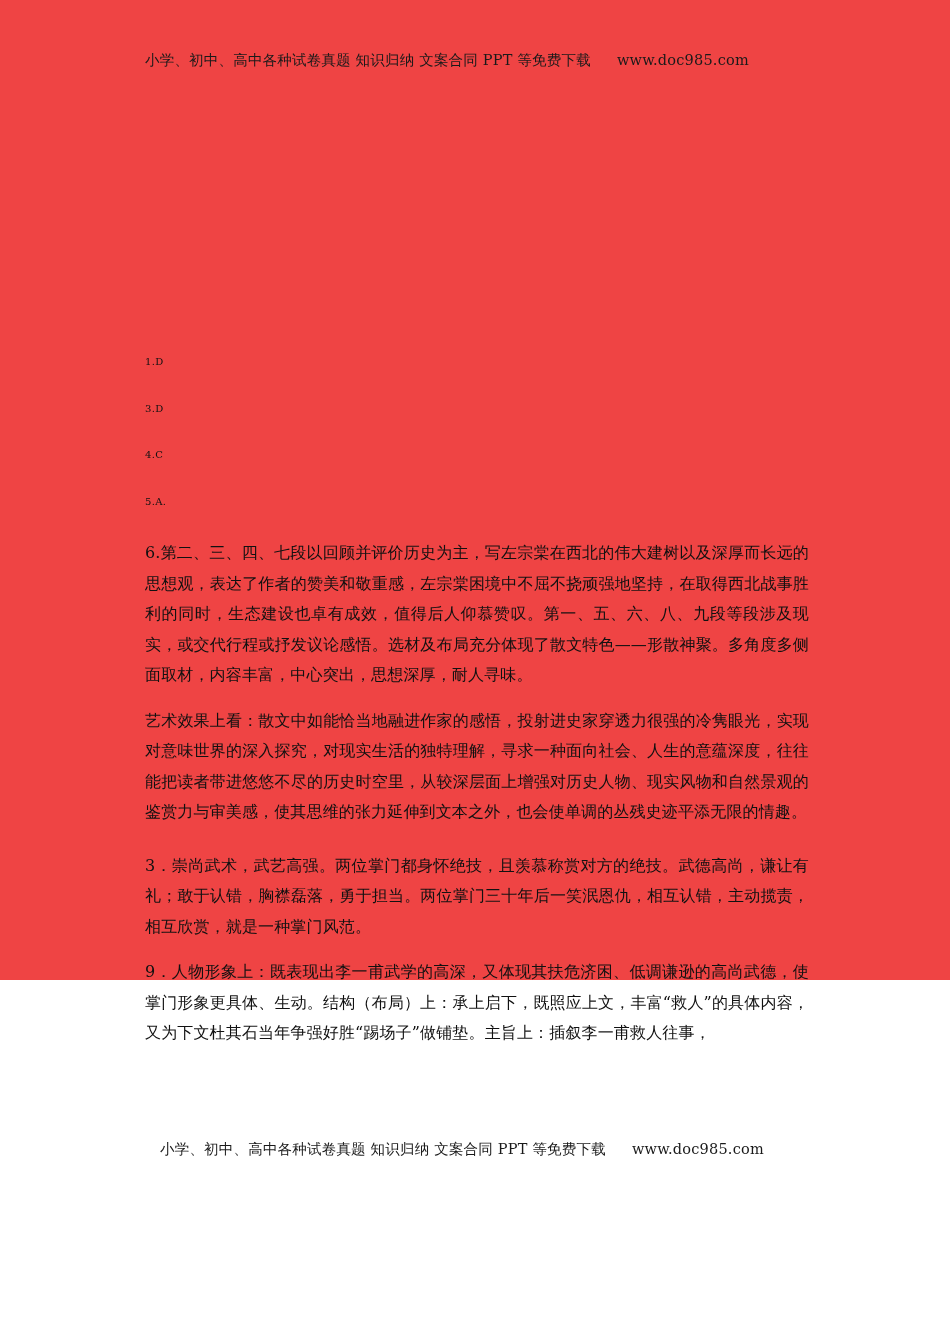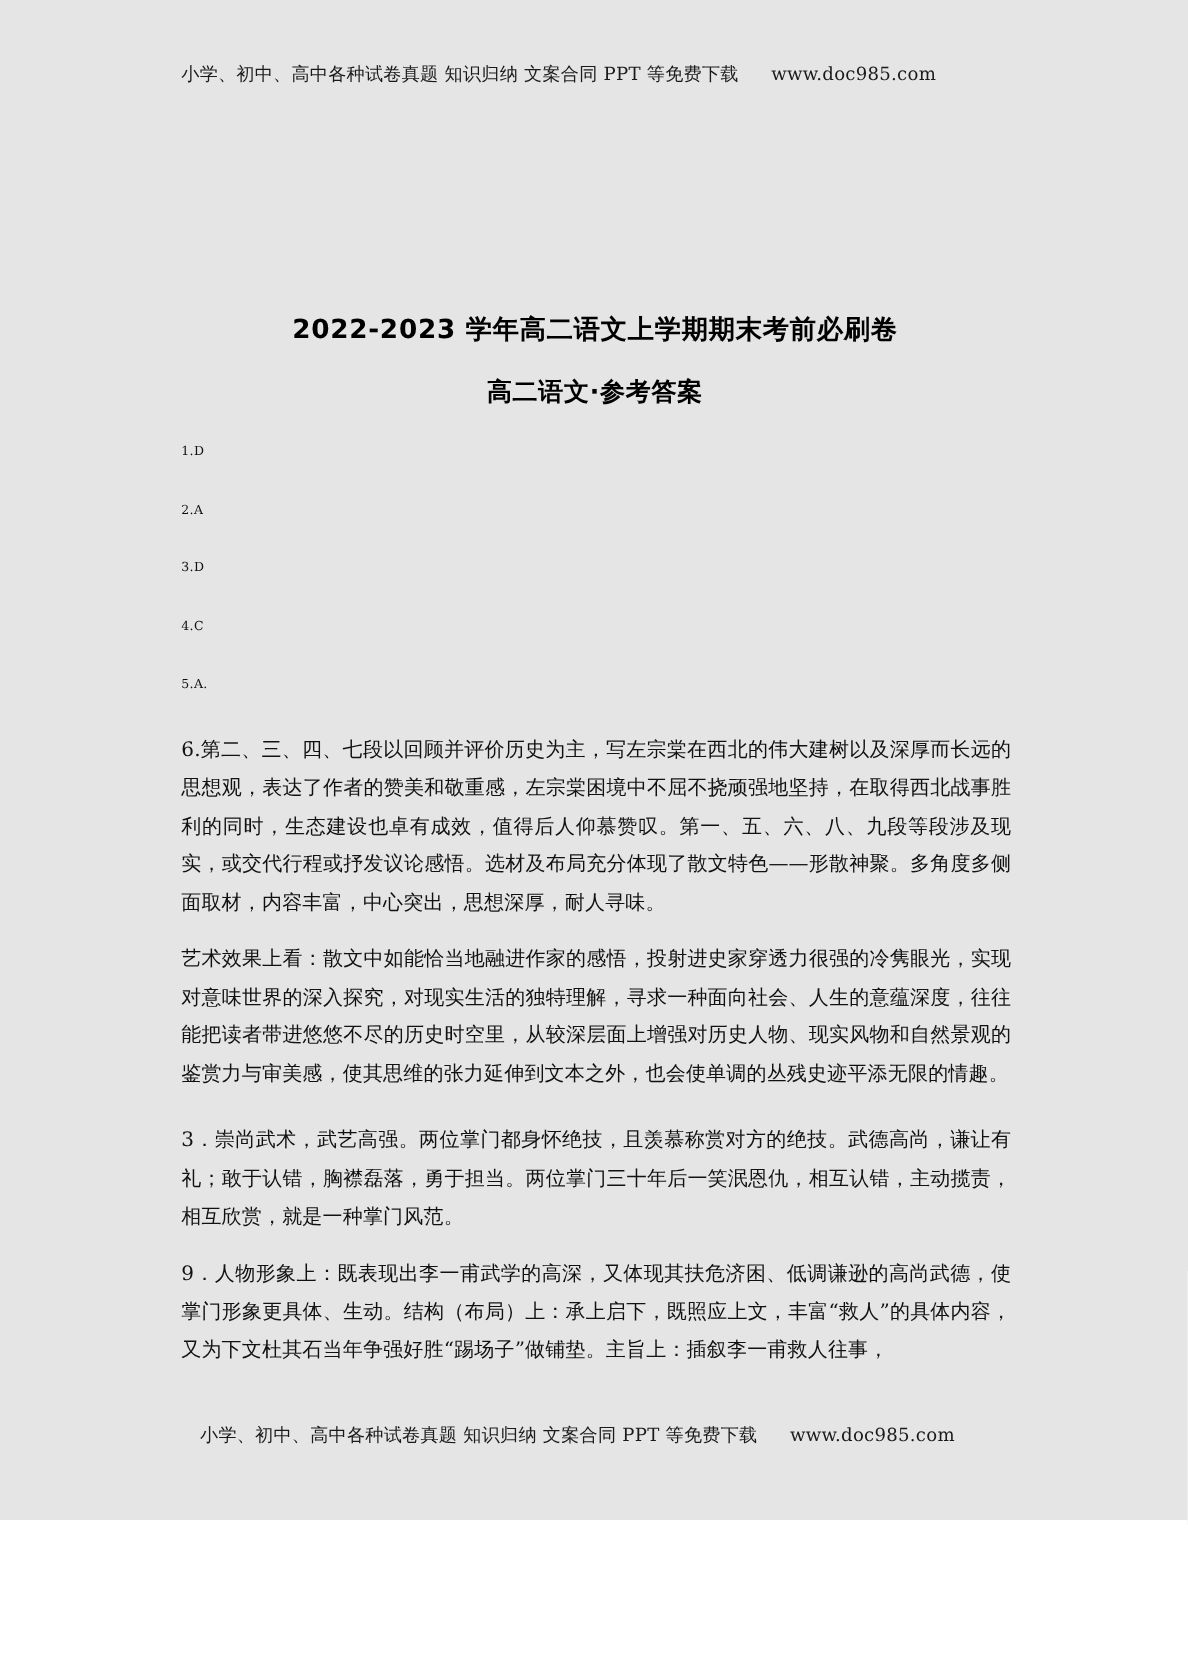--- a/index.html
+++ b/index.html
@@ -15,22 +15,22 @@
     font-family: "DejaVu Serif", "Liberation Serif", serif;
     color: #0a0a0a;
     -webkit-font-smoothing: antialiased;
   }
 
   .page {
     position: absolute;
     left: 0;
     top: 0;
     width: 950px;
-    height: 1216px;
-    background: #e5e5e5;
+    height: 980px;
+    background: #ef4444;
   }
 
   
   .running-header {
     position: absolute;
     left: 145px;
     top: 50px;
     width: 662px;
     font-family: "DejaVu Serif", "Liberation Serif", serif;
     font-size: 14.5px;
@@ -124,26 +124,23 @@
 </style>
 </head>
 <body>
 
 <div class="page">
 
   <div class="running-header">
     <span>小学、初中、高中各种试卷真题 知识归纳 文案合同 PPT 等免费下载</span><span class="rh-url">www.doc985.com</span>
   </div>
 
-  <div class="doc-title">2022-2023 学年高二语文上学期期末考前必刷卷</div>
-  <div class="doc-subtitle">高二语文·参考答案</div>
 
   <div class="content">
     <p class="short-answer">1.D</p>
-    <p class="short-answer">2.A</p>
     <p class="short-answer">3.D</p>
     <p class="short-answer">4.C</p>
     <p class="short-answer">5.A.</p>
 
     <p class="para">6.第二、三、四、七段以回顾并评价历史为主，写左宗棠在西北的伟大建树以及深厚而长远的思想观，表达了作者的赞美和敬重感，左宗棠困境中不屈不挠顽强地坚持，在取得西北战事胜利的同时，生态建设也卓有成效，值得后人仰慕赞叹。第一、五、六、八、九段等段涉及现实，或交代行程或抒发议论感悟。选材及布局充分体现了散文特色——形散神聚。多角度多侧面取材，内容丰富，中心突出，思想深厚，耐人寻味。</p>
     <p class="para tight">艺术效果上看：散文中如能恰当地融进作家的感悟，投射进史家穿透力很强的冷隽眼光，实现对意味世界的深入探究，对现实生活的独特理解，寻求一种面向社会、人生的意蕴深度，往往能把读者带进悠悠不尽的历史时空里，从较深层面上增强对历史人物、现实风物和自然景观的鉴赏力与审美感，使其思维的张力延伸到文本之外，也会使单调的丛残史迹平添无限的情趣。</p>
 
     <div class="spacer-7"></div>
 
     <p class="para">3．崇尚武术，武艺高强。两位掌门都身怀绝技，且羡慕称赏对方的绝技。武德高尚，谦让有礼；敢于认错，胸襟磊落，勇于担当。两位掌门三十年后一笑泯恩仇，相互认错，主动揽责，相互欣赏，就是一种掌门风范。</p>

